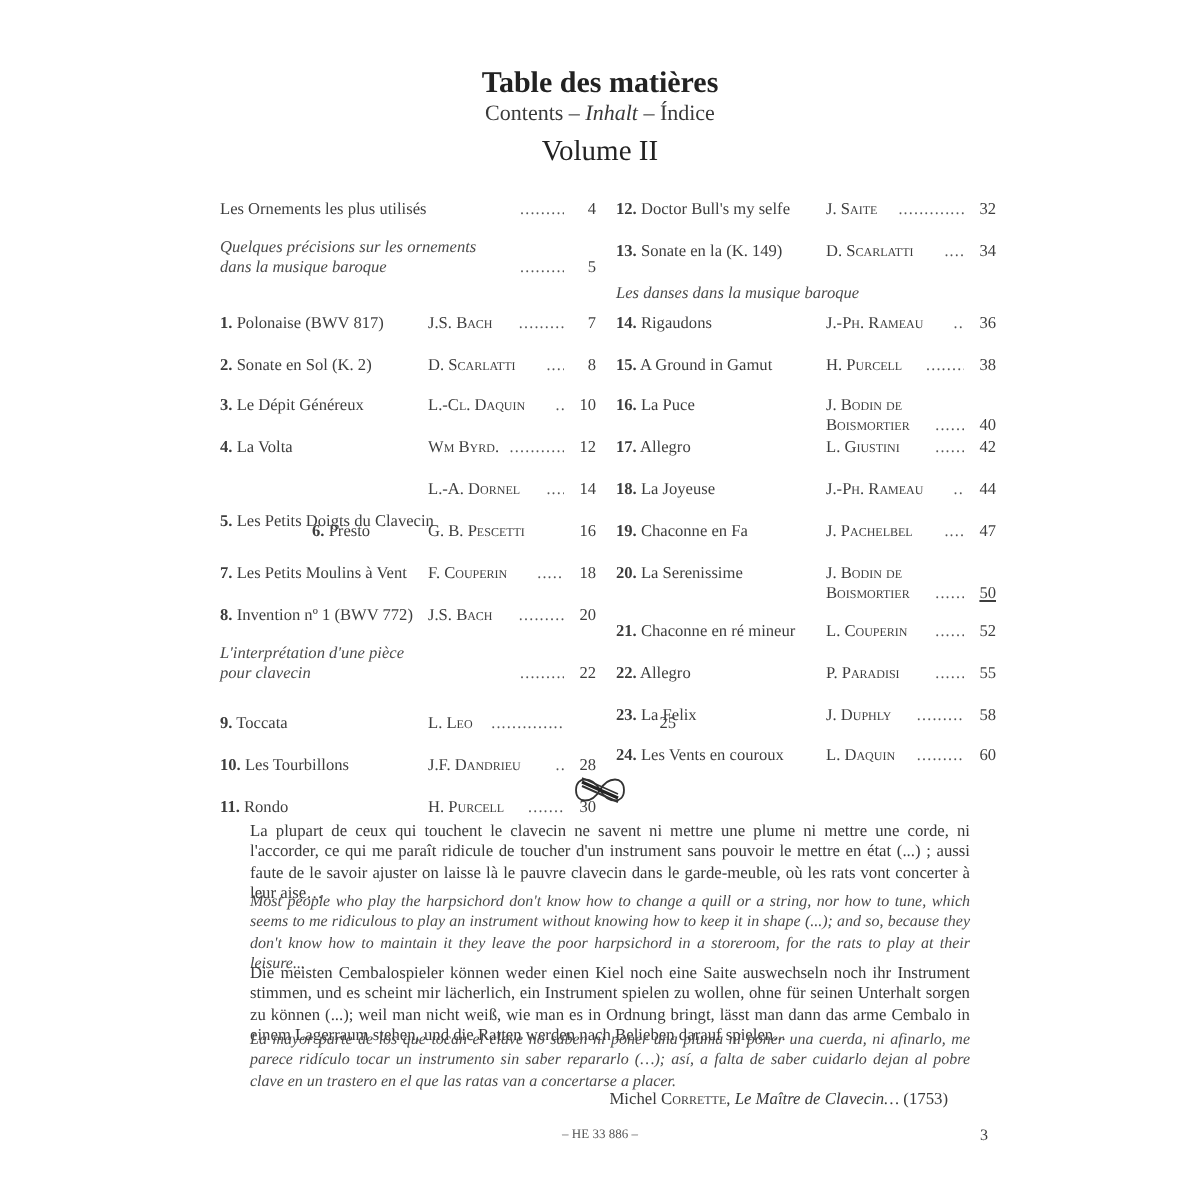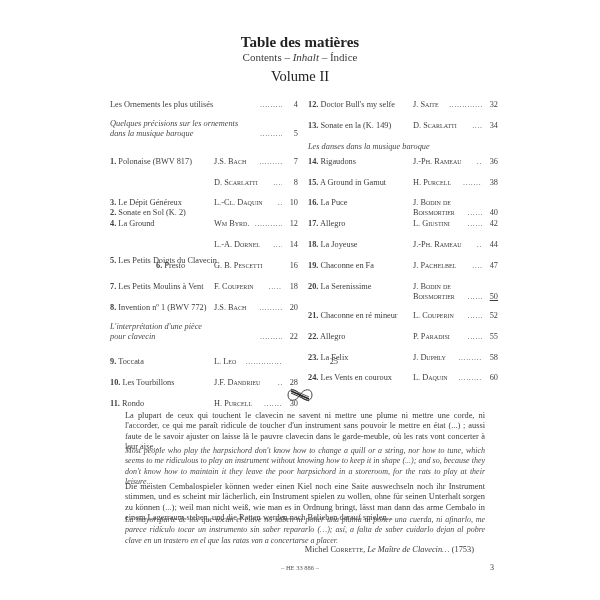--- a/index.html
+++ b/index.html
@@ -41,29 +41,29 @@
     <div class="entry" style="left:110px;top:100px;"><span>Les Ornements les plus utilisés</span></div>
     <div class="dots" style="left:260px;top:100px;width:22px;overflow:hidden;">............................................................</div>
     <div class="page" style="left:284px;top:100px;">4</div>
     <div class="entry italic" style="left:110px;top:119px;"><span>Quelques précisions sur les ornements</span><br><span>dans la musique baroque</span></div>
     <div class="dots" style="left:260px;top:128.5px;width:22px;overflow:hidden;">............................................................</div>
     <div class="page" style="left:284px;top:128.5px;">5</div>
     <div class="entry" style="left:110px;top:157px;"><span class="num">1.</span> <span>Polonaise (BWV 817)</span></div>
     <div class="comp sc" style="left:214px;top:157px;"><span>J.S. Bach</span></div>
     <div class="dots" style="left:259.4px;top:157px;width:22.600000000000023px;overflow:hidden;">............................................................</div>
     <div class="page" style="left:284px;top:157px;">7</div>
-    <div class="entry" style="left:110px;top:178px;margin-top:30px;"><span class="num">2.</span> <span>Sonate en Sol (K. 2)</span></div>
+    <div class="entry" style="left:110px;top:178px;"><span class="num">2.</span> <span>Sonate en Sol (K. 2)</span></div>
     <div class="comp sc" style="left:214px;top:178px;"><span>D. Scarlatti</span></div>
     <div class="dots" style="left:273.2px;top:178px;width:8.800000000000011px;overflow:hidden;">............................................................</div>
     <div class="page" style="left:284px;top:178px;">8</div>
     <div class="entry" style="left:110px;top:198px;"><span class="num">3.</span> <span>Le Dépit Généreux</span></div>
     <div class="comp sc" style="left:214px;top:198px;"><span>L.-Cl. Daquin</span></div>
     <div class="dots" style="left:277.8px;top:198px;width:4.199999999999989px;overflow:hidden;">............................................................</div>
     <div class="page" style="left:284px;top:198px;">10</div>
-    <div class="entry" style="left:110px;top:219px;"><span class="num">4.</span> <span>La Ground</span></div>
+    <div class="entry" style="left:110px;top:219px;"><span class="num">4.</span> <span>La Volta</span></div>
     <div class="comp sc" style="left:214px;top:219px;"><span>Wm Byrd.</span></div>
     <div class="dots" style="left:254.8px;top:219px;width:27.19999999999999px;overflow:hidden;">............................................................</div>
     <div class="page" style="left:284px;top:219px;">12</div>
     <div class="entry" style="left:110px;top:240px;margin-top:16px;"><span class="num">5.</span> <span>Les Petits Doigts du Clavecin</span></div>
     <div class="comp sc" style="left:214px;top:240px;"><span>L.-A. Dornel</span></div>
     <div class="dots" style="left:273.2px;top:240px;width:8.800000000000011px;overflow:hidden;">............................................................</div>
     <div class="page" style="left:284px;top:240px;">14</div>
     <div class="entry" style="left:110px;top:261px;padding-left:46px;"><span class="num">6.</span> <span>Presto</span></div>
     <div class="comp sc" style="left:214px;top:261px;"><span>G. B. Pescetti</span></div>
     <div class="page" style="left:284px;top:261px;">16</div>

